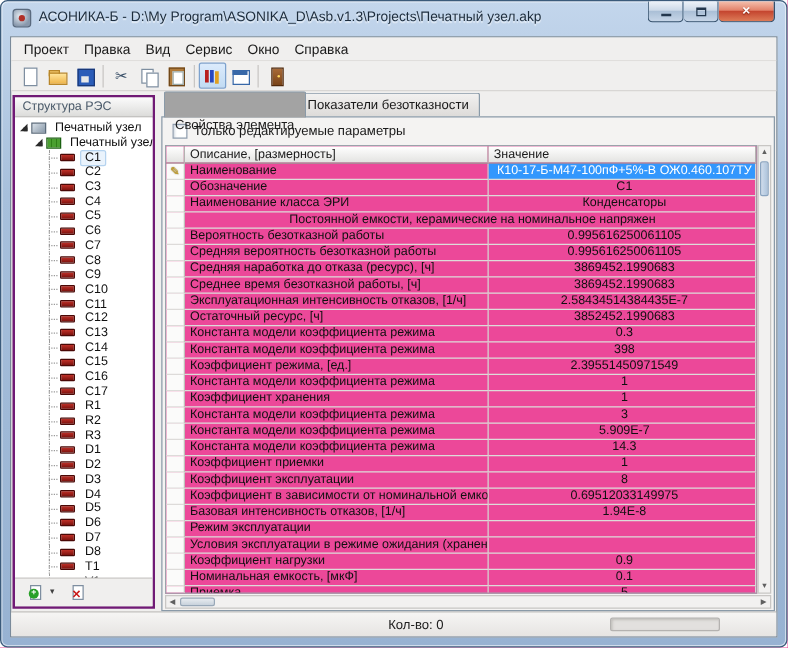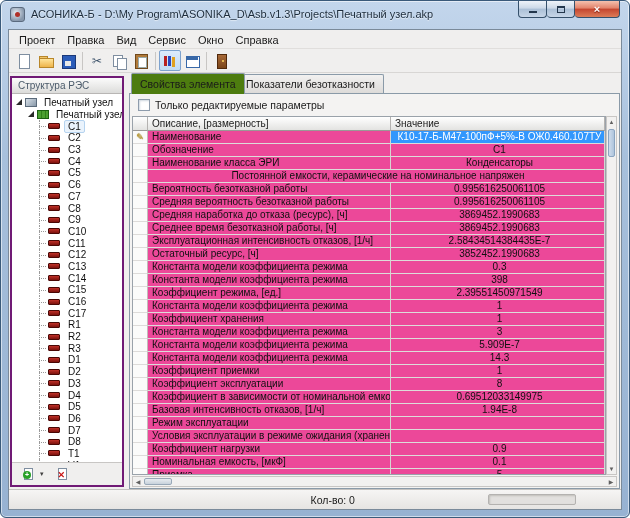--- a/index.html
+++ b/index.html
@@ -72,21 +72,21 @@
   .sbtn { width:20px; height:18px; border:1px solid transparent; background:transparent; position:relative; }
   .sbtn .page { position:absolute; left:5px; top:2px; width:9px; height:12px; background:#fff; border:1px solid #7e8ea0; }
   .badge-plus { position:absolute; right:1px; bottom:0; width:8px; height:8px; background:#28a028; border-radius:50%; color:#fff; font-size:7px; line-height:8px; text-align:center; font-weight:bold; }
   .badge-x { position:absolute; right:1px; bottom:-1px; color:#c81818; font-size:9px; font-weight:bold; line-height:9px; }
   .drop-arrow { width:10px; height:18px; font-size:7px; color:#404040; border:none; background:transparent; line-height:18px; }
 
   
   .content { position:absolute; left:120px; right:1px; top:0; bottom:0; }
   .tabs { position:absolute; left:0; top:0; right:0; height:20px; }
   .tab { position:absolute; top:1px; height:19px; font-size:10.5px; padding:3px 8px 0 8px; border:1px solid #8a9aa8; border-bottom:none; border-radius:2px 2px 0 0; color:#1a1a1a; white-space:nowrap; }
-  .tab.active { left:2px; background:#4d7c0f; z-index:3; top:0; height:21px; padding-top:4px; }
+  .tab.active { left:2px; background:#a3a3a3; z-index:3; top:0; height:21px; padding-top:20px; }
   .tab.inactive { left:108px; background:linear-gradient(#f2f1f0,#dddbd9); z-index:1; }
   .tabpanel { position:absolute; left:0; right:0; top:20px; bottom:0; border:1px solid #8a9aa8; background:#f4f3f2; z-index:2; }
 
   .filter-row { position:absolute; left:8px; top:4px; height:14px; display:flex; align-items:center; gap:5px; }
   .checkbox { width:12px; height:12px; background:#fff; border:1px solid #8e9cac; box-shadow:inset 1px 1px 2px #d0d8e0; }
   .filter-label { font-size:10.5px; color:#1a1a1a; }
 
   .grid { position:absolute; left:2px; right:13px; top:22px; bottom:13px; background:#ec4899; border:1px solid #9aa2aa; overflow:hidden; }
   .ghead { display:flex; height:14px; }
   .ghead .hcell { background:linear-gradient(#ffffff,#e3e3e1); border-right:1px solid #b4b2b0; border-bottom:1px solid #9a9896; font-size:10px; color:#1a1a1a; padding:1px 0 0 4px; white-space:nowrap; overflow:hidden; }

